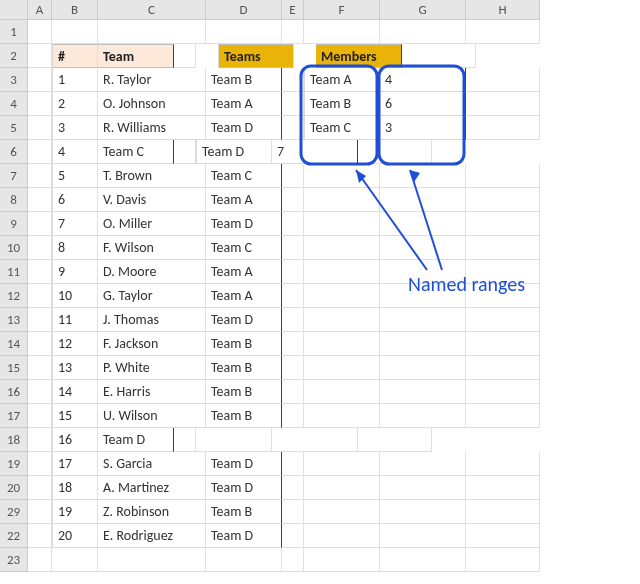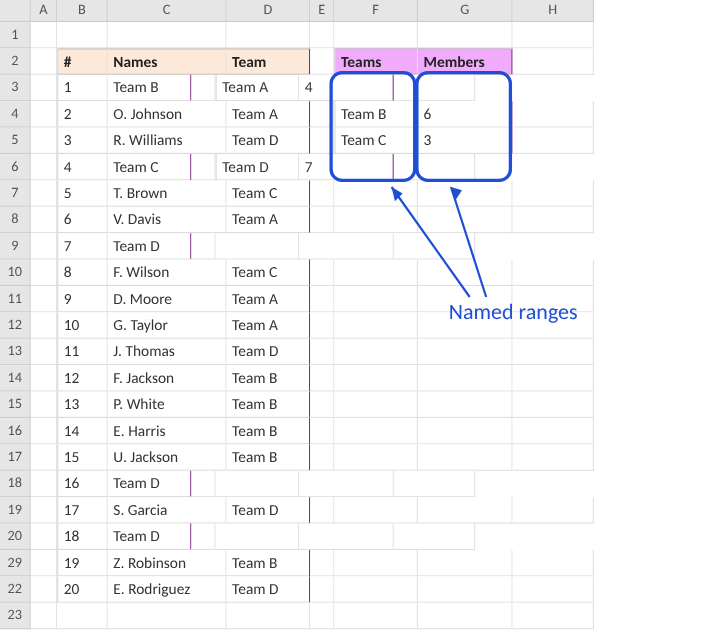--- a/index.html
+++ b/index.html
@@ -76,21 +76,21 @@
   .cG { width: 86px; }
   .cH { width: 74px; }
 
   .hdr {
     font-weight: bold;
     color: #222;
     border-top: 1px solid #bfbfbf;
     border-bottom: 1px solid #bfbfbf;
   }
   .hdr-accent { background: #fde9d9; }
-  .hdr-blue { background: #f0abfc; }
+  .hdr-blue { background: #eab308; margin-left: 22px; }
   .tb-cell {
     border-bottom: 1px solid #d9d9d9;
   }
   .tb-left { border-left: 1px solid #d9d9d9; }
   .tb-right-thick { border-right: 1px solid #701a75; }
 
   .annotation {
     position: absolute;
     color: #1f4fd6;
     font-family: Calibri, Arial, sans-serif;
@@ -152,30 +152,30 @@
         <div class="cell cC"></div>
         <div class="cell cD"></div>
         <div class="cell cE"></div>
         <div class="cell cF"></div>
         <div class="cell cG"></div>
         <div class="cell cH"></div>
       </div>
       <div class="row">
         <div class="cell cA"></div>
         <div class="cell cB hdr hdr-accent tb-left">#</div>
-        <div class="cell cC hdr hdr-accent">Names</div>
         <div class="cell cD hdr hdr-accent tb-right-thick">Team</div>
         <div class="cell cE"></div>
         <div class="cell cF hdr hdr-blue tb-left">Teams</div>
         <div class="cell cG hdr hdr-blue tb-right-thick">Members</div>
         <div class="cell cH"></div>
       </div>
       <div class="row">
         <div class="cell cA"></div>
         <div class="cell cB tb-cell tb-left">1</div>
+        <div class="cell cC tb-cell">R. Taylor</div>
         <div class="cell cD tb-cell tb-right-thick">Team B</div>
         <div class="cell cE"></div>
         <div class="cell cF  tb-cell tb-left">Team A</div>
         <div class="cell cG  tb-cell tb-right-thick">4</div>
         <div class="cell cH"></div>
       </div>
       <div class="row">
         <div class="cell cA"></div>
         <div class="cell cB tb-cell tb-left">2</div>
         <div class="cell cC tb-cell">O. Johnson</div>
@@ -220,20 +220,21 @@
         <div class="cell cC tb-cell">V. Davis</div>
         <div class="cell cD tb-cell tb-right-thick">Team A</div>
         <div class="cell cE"></div>
         <div class="cell cF"></div>
         <div class="cell cG"></div>
         <div class="cell cH"></div>
       </div>
       <div class="row">
         <div class="cell cA"></div>
         <div class="cell cB tb-cell tb-left">7</div>
+        <div class="cell cC tb-cell">O. Miller</div>
         <div class="cell cD tb-cell tb-right-thick">Team D</div>
         <div class="cell cE"></div>
         <div class="cell cF"></div>
         <div class="cell cG"></div>
         <div class="cell cH"></div>
       </div>
       <div class="row">
         <div class="cell cA"></div>
         <div class="cell cB tb-cell tb-left">8</div>
         <div class="cell cC tb-cell">F. Wilson</div>
@@ -299,21 +300,21 @@
         <div class="cell cC tb-cell">E. Harris</div>
         <div class="cell cD tb-cell tb-right-thick">Team B</div>
         <div class="cell cE"></div>
         <div class="cell cF"></div>
         <div class="cell cG"></div>
         <div class="cell cH"></div>
       </div>
       <div class="row">
         <div class="cell cA"></div>
         <div class="cell cB tb-cell tb-left">15</div>
-        <div class="cell cC tb-cell">U. Jackson</div>
+        <div class="cell cC tb-cell">U. Wilson</div>
         <div class="cell cD tb-cell tb-right-thick">Team B</div>
         <div class="cell cE"></div>
         <div class="cell cF"></div>
         <div class="cell cG"></div>
         <div class="cell cH"></div>
       </div>
       <div class="row">
         <div class="cell cA"></div>
         <div class="cell cB tb-cell tb-left">16</div>
         <div class="cell cD tb-cell tb-right-thick">Team D</div>
@@ -328,20 +329,21 @@
         <div class="cell cC tb-cell">S. Garcia</div>
         <div class="cell cD tb-cell tb-right-thick">Team D</div>
         <div class="cell cE"></div>
         <div class="cell cF"></div>
         <div class="cell cG"></div>
         <div class="cell cH"></div>
       </div>
       <div class="row">
         <div class="cell cA"></div>
         <div class="cell cB tb-cell tb-left">18</div>
+        <div class="cell cC tb-cell">A. Martinez</div>
         <div class="cell cD tb-cell tb-right-thick">Team D</div>
         <div class="cell cE"></div>
         <div class="cell cF"></div>
         <div class="cell cG"></div>
         <div class="cell cH"></div>
       </div>
       <div class="row">
         <div class="cell cA"></div>
         <div class="cell cB tb-cell tb-left">19</div>
         <div class="cell cC tb-cell">Z. Robinson</div>

